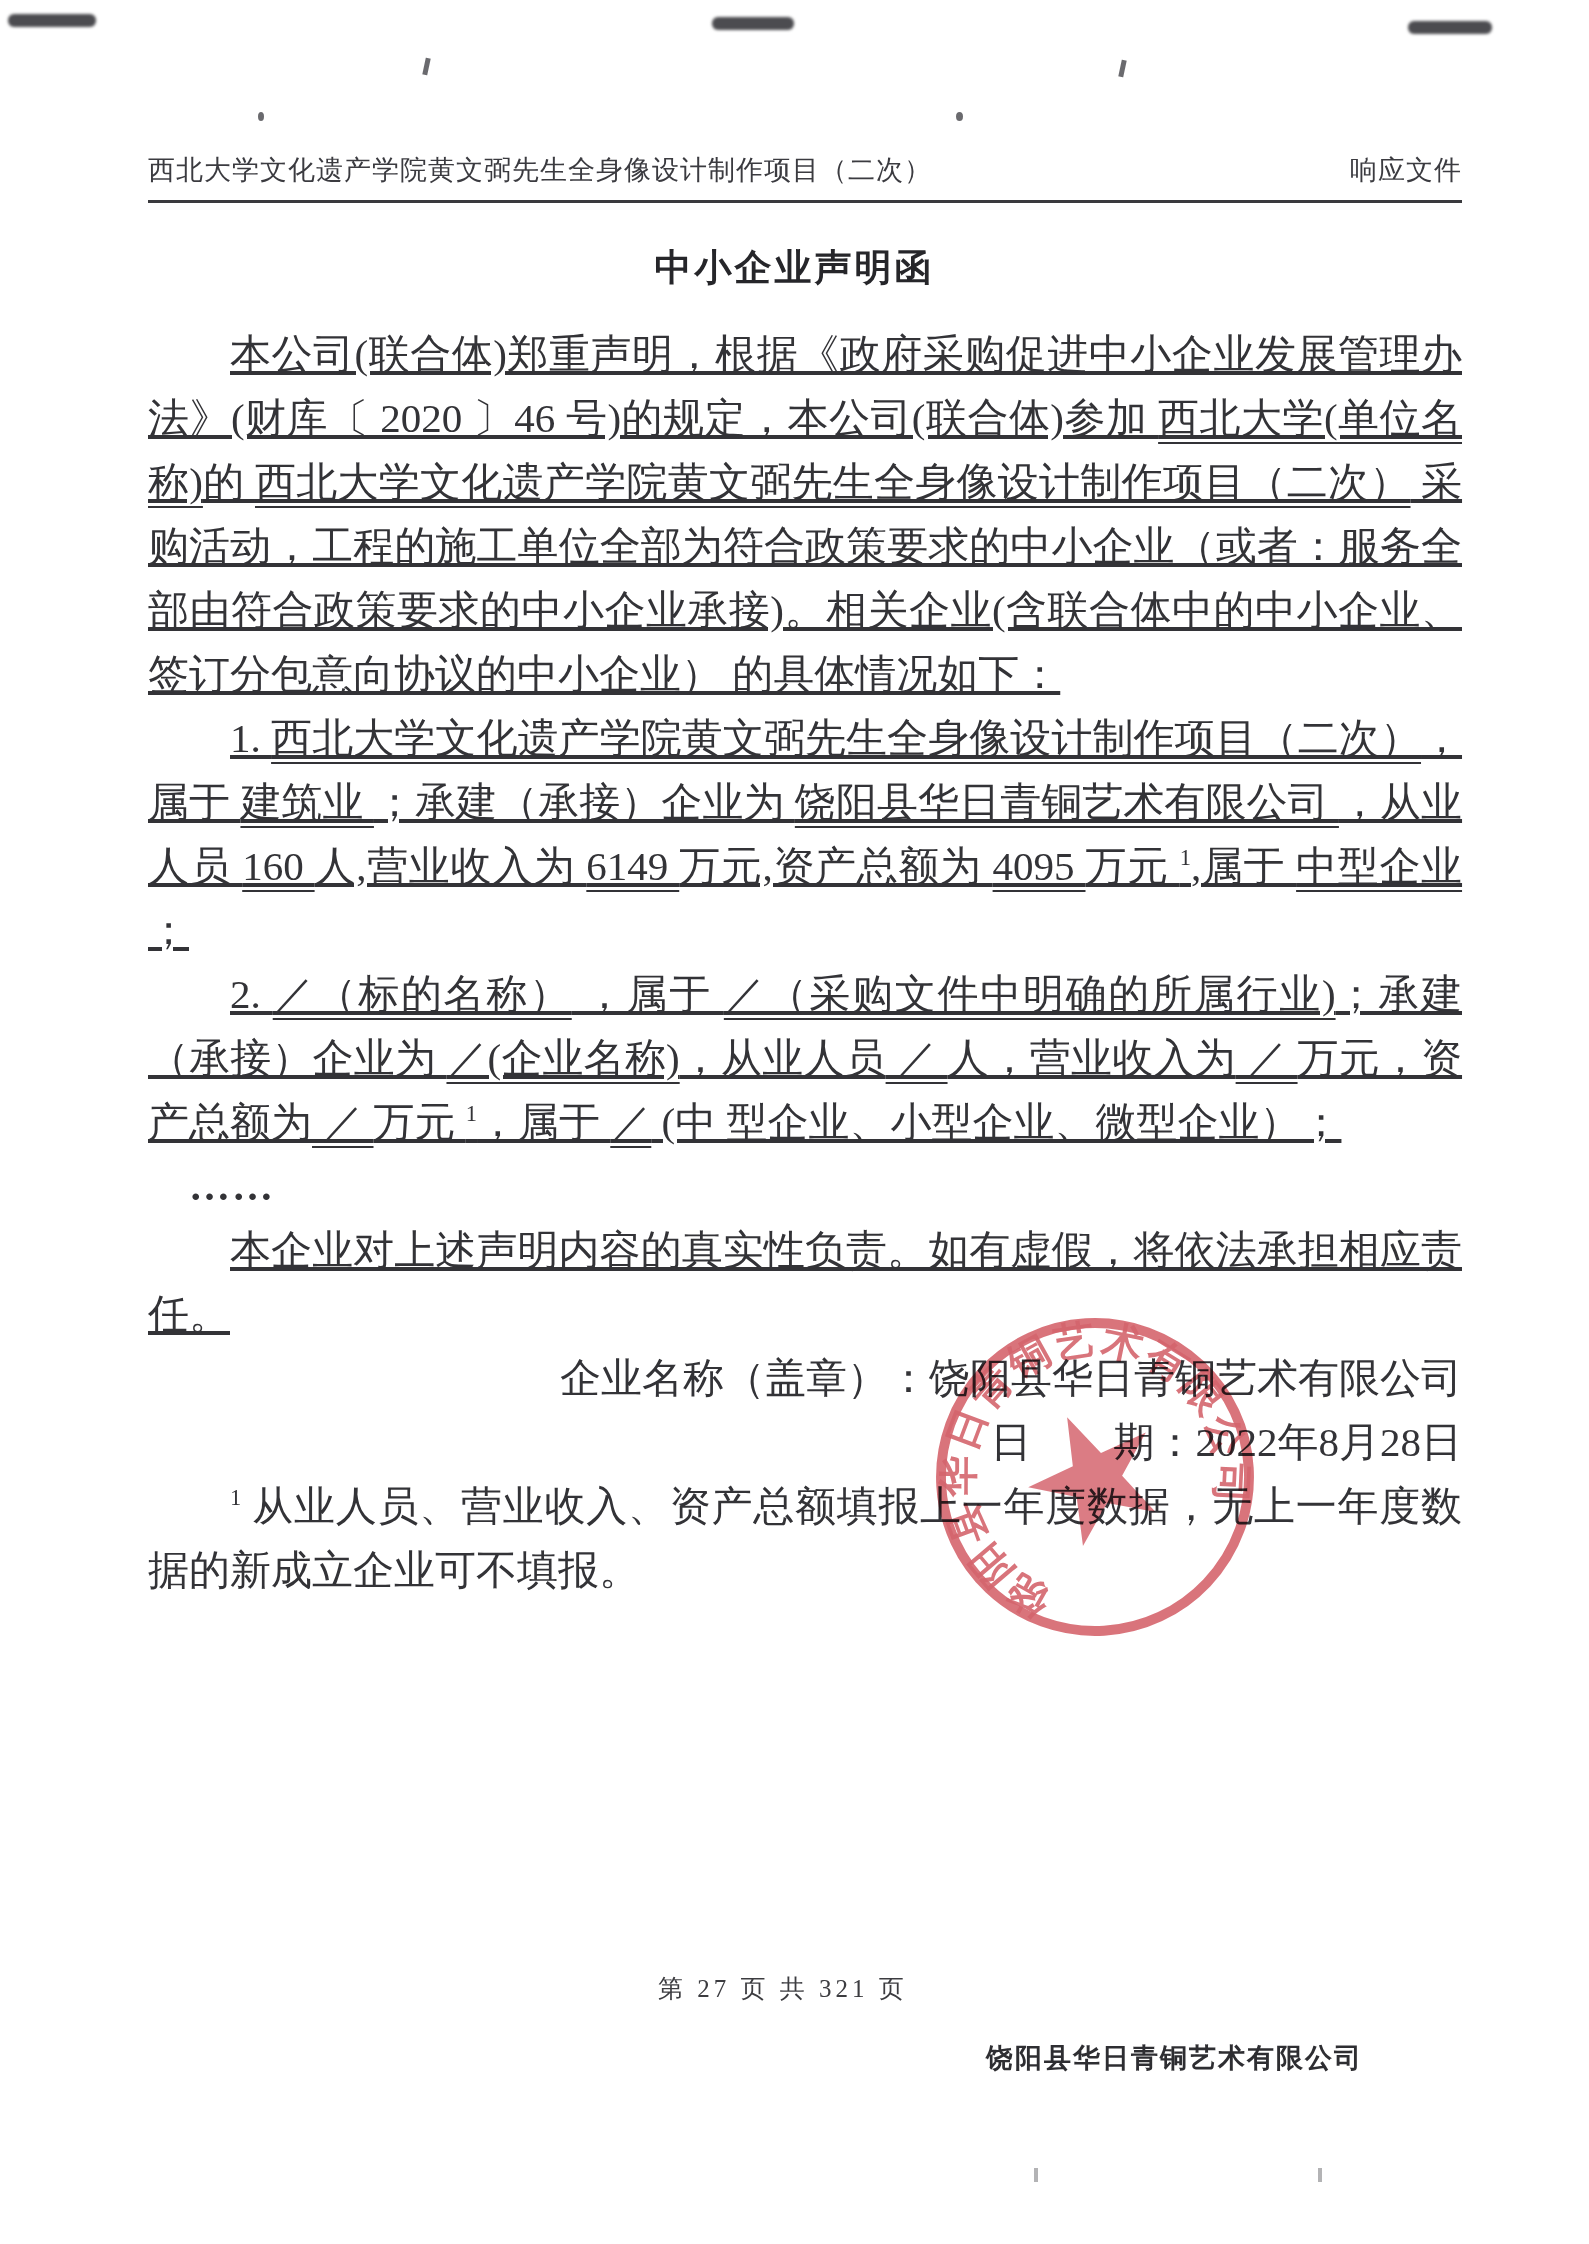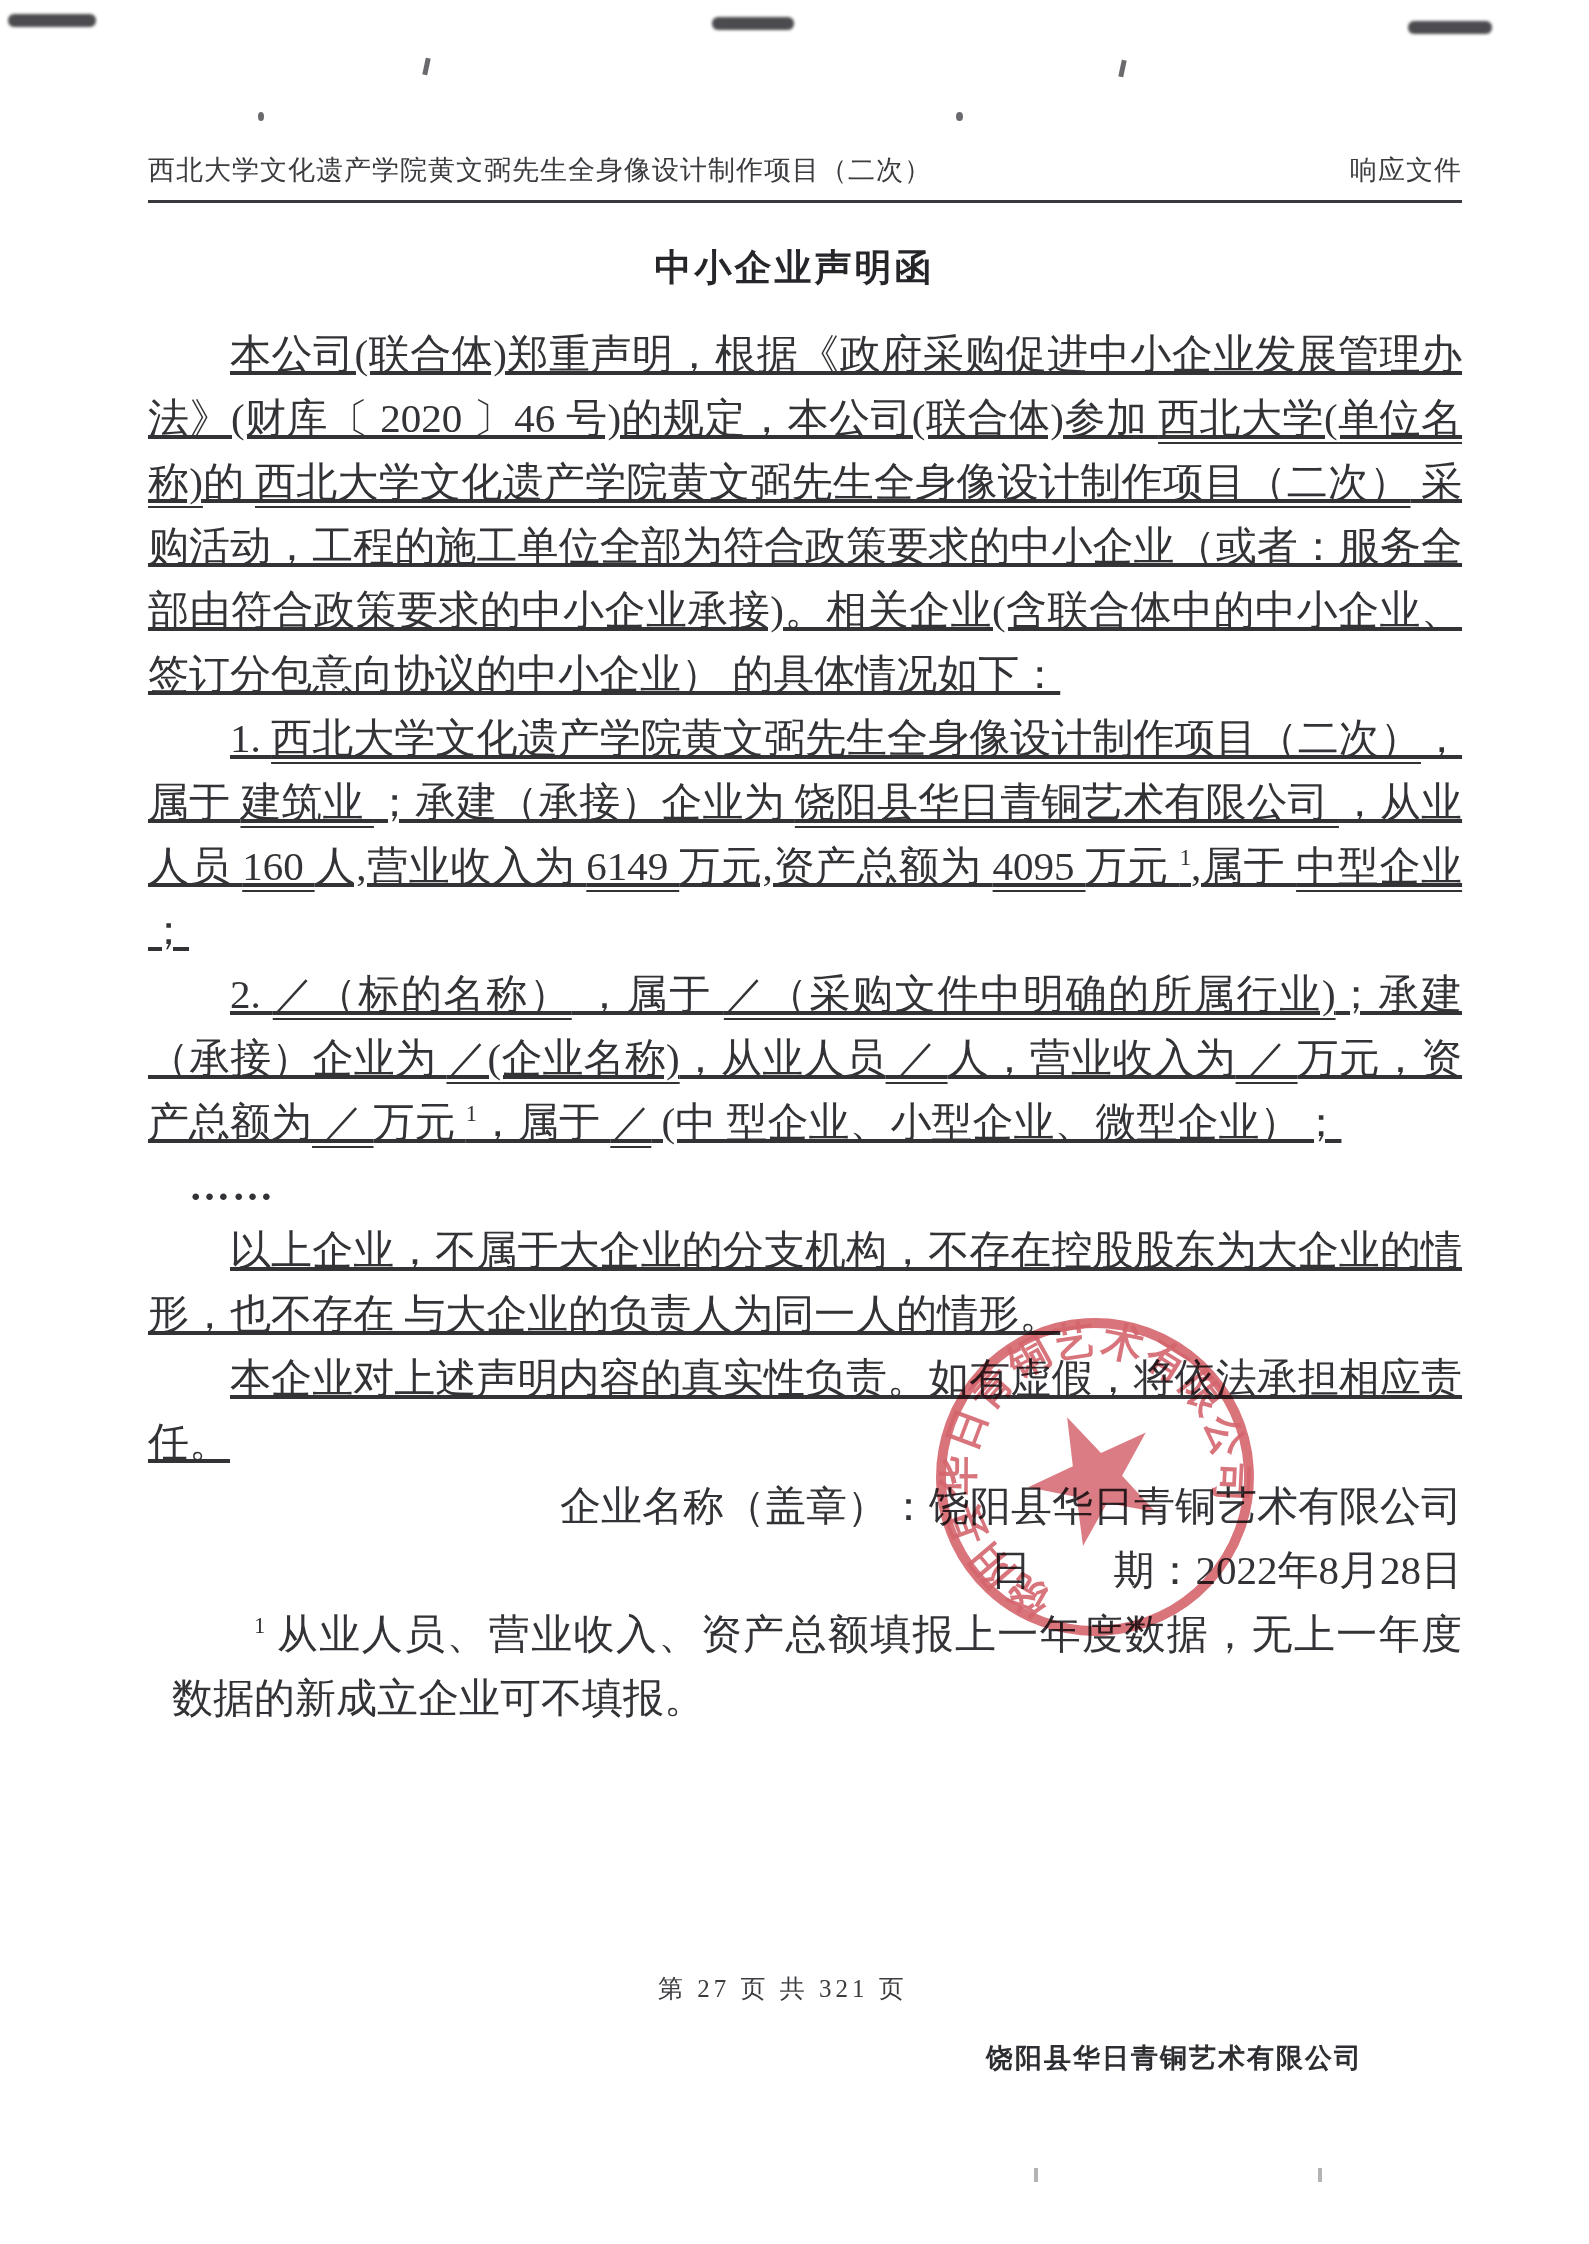--- a/index.html
+++ b/index.html
@@ -33,21 +33,21 @@
   .content{
     position:absolute;left:148px;top:322px;width:1314px;
     font-size:41px;line-height:64px;
     text-align:justify;
     color:#333337;
   }
   .content p{margin:0;}
   .para.indent{text-indent:2em;text-decoration:underline;}
   .para.dots{text-indent:1em;letter-spacing:2px;font-weight:bold;}
   .para.sign{margin-left:385px;text-align:right;}
-  .para.footnote{text-indent:2em;margin-left:24px;}
+  .para.footnote{text-indent:2em;}
   .u{
     text-decoration:underline;
     text-underline-offset:10px;
     text-decoration-thickness:2px;
   }
   sup{font-size:0.55em;line-height:0;}
   
   .seal{
     position:absolute;left:930px;top:1312px;width:330px;height:330px;
     transform:rotate(-25deg);
@@ -97,21 +97,20 @@
     <span>响应文件</span>
   </div>
 
   <div class="doc-title">中小企业声明函</div>
 
   <div class="content">
       <p class="para indent"><span>本公司(联合体)郑重声明，根据《政府采购促进中小企业发展管理办法》(财库〔 2020 〕46 号)的规定，本公司(联合体)参加 </span><span class="u">西北大学(单位名称)</span><span>的 </span><span class="u">西北大学文化遗产学院黄文弼先生全身像设计制作项目（二次）</span><span> 采购活动，工程的施工单位全部为符合政策要求的中小企业（或者：服务全部由符合政策要求的中小企业承接)。相关企业(含联合体中的中小企业、签订分包意向协议的中小企业） 的具体情况如下：</span></p>
       <p class="para indent"><span>1. </span><span class="u">西北大学文化遗产学院黄文弼先生全身像设计制作项目（二次）</span><span>，属于 </span><span class="u"> 建筑业 </span><span> ；承建（承接）企业为 </span><span class="u"> 饶阳县华日青铜艺术有限公司 </span><span> ，从业人员 </span><span class="u"> 160 </span><span> 人,营业收入为 </span><span class="u"> 6149 </span><span> 万元,资产总额为 </span><span class="u"> 4095 </span><span> 万元 </span><sup>1</sup><span>,属于 </span><span class="u"> 中型企业 </span><span> ；</span></p>
       <p class="para indent"><span>2. </span><span class="u">／（标的名称）</span><span> ，属于 </span><span class="u">／（采购文件中明确的所属行业)</span><span>；承建（承接）企业为 </span><span class="u">／(企业名称)</span><span>，从业人员</span><span class="u"> ／ </span><span> 人，营业收入为</span><span class="u"> ／ </span><span>万元，资产总额为</span><span class="u"> ／ </span><span> 万元 </span><sup>1</sup><span>，属于 </span><span class="u">／</span><span> (中 型企业、小型企业、微型企业）；</span></p>
       <p class="para dots"><span>……</span></p>
-      <p class="para indent"><span>以上企业，不属于大企业的分支机构，不存在控股股东为大企业的情形，也不存在 与大企业的负责人为同一人的情形。</span></p>
       <p class="para indent"><span>本企业对上述声明内容的真实性负责。如有虚假，将依法承担相应责任。</span></p>
       <p class="para sign"><span>企业名称（盖章）：饶阳县华日青铜艺术有限公司</span></p>
       <p class="para sign"><span>日　　期：2022年8月28日</span></p>
       <p class="para footnote"><sup>1</sup><span> 从业人员、营业收入、资产总额填报上一年度数据，无上一年度数据的新成立企业可不填报。</span></p>
     </div>
 
   <div class="seal">
     <svg width="330" height="330" viewBox="0 0 300 300">
       <defs>
         <path id="sealArc" d="M 70.8 229.2 A 112 112 0 1 1 229.2 229.2" fill="none"></path>

